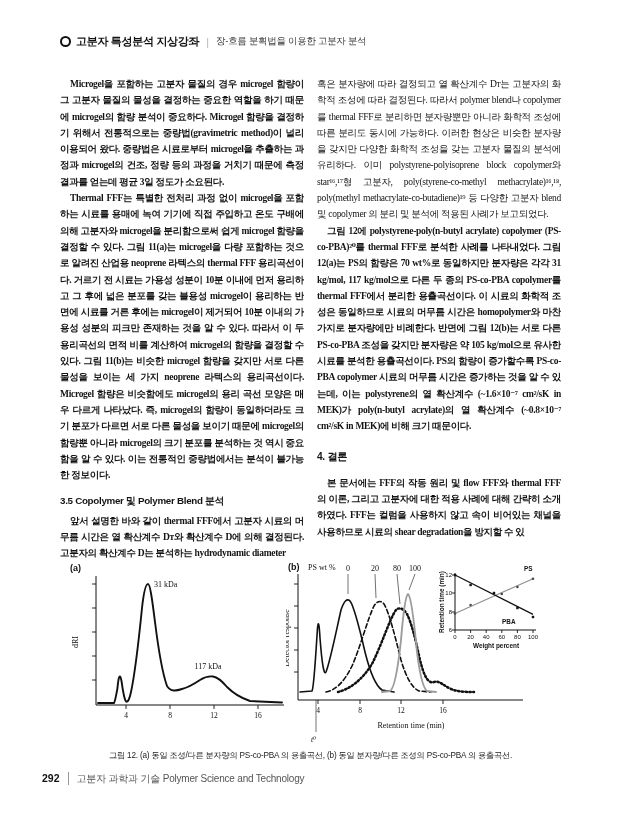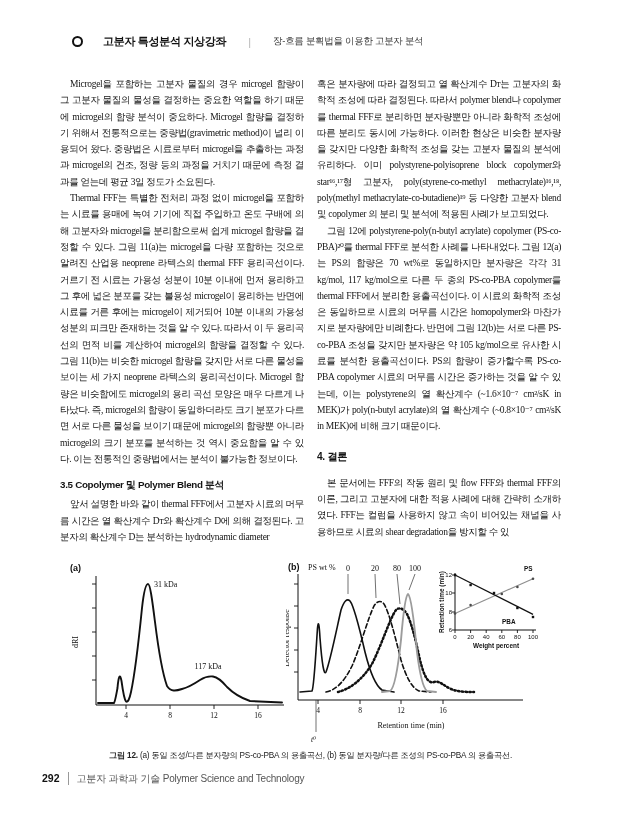--- a/index.html
+++ b/index.html
@@ -2,37 +2,37 @@
 <html><head>
 <meta charset="utf-8">
 <style>
   html,body{margin:0;padding:0;background:#e8e8e8;}
   .page{
     position:relative;width:621px;height:830px;background:#ffffff;
     font-family:"Liberation Serif","DejaVu Serif",serif;color:#141414;
     overflow:hidden;margin:0 auto;
   }
   
-  .hdr{position:absolute;top:34px;left:72px;right:40px;display:flex;align-items:center;gap:20px;
+  .hdr{position:absolute;top:34px;left:60px;right:40px;display:flex;align-items:center;gap:5px;
        font-family:"Liberation Sans","DejaVu Sans",sans-serif;}
   .ring{width:7px;height:7px;border:2.5px solid #111;border-radius:50%;display:inline-block;flex:0 0 auto;}
   .hdr-title{font-size:11px;font-weight:bold;color:#111;letter-spacing:-0.3px;}
   .hdr-div{color:#b5b5b5;font-size:11px;font-weight:300;margin:0 2px;}
   .hdr-sub{font-size:9.5px;color:#3a3a3a;letter-spacing:-0.3px;}
   
   .col{position:absolute;top:76px;width:244px;height:498px;overflow:hidden;
        font-size:9.5px;line-height:16.3px;letter-spacing:-0.3px;text-align:justify;}
   .col-l{left:60px;}
   .col-r{left:317px;}
   .sec-h{font-family:"Liberation Sans","DejaVu Sans",sans-serif;font-weight:bold;font-size:9.8px;
          margin:0 0 3px 0;letter-spacing:-0.3px;}
   .sec-h.gap{margin-top:10px;}
   .sec-h.big{font-size:10.2px;margin-top:14px;margin-bottom:10px;}
   p{margin:0;}
-  p.ind{text-indent:10px;}
+  p.ind{text-indent:10px;font-weight:bold;}
   
   .fig{position:absolute;top:560px;left:0;width:621px;height:200px;}
   .fig svg{position:absolute;top:0;}
   .svg-a{left:58px;}
   .svg-b{left:286px;}
   .axis{stroke:#111;stroke-width:1;fill:none;}
   .tick{stroke:#111;stroke-width:0.9;}
   .curve{stroke:#111;stroke-width:1.9;fill:none;stroke-linejoin:round;stroke-linecap:round;}
   .curve.thin{stroke-width:1.6;}
   .curve.dash{stroke-dasharray:4.5 2.6;}
@@ -44,21 +44,21 @@
   .t-lab{font-size:8px;}
   .t-tick{font-size:7.5px;}
   .t-peak{font-size:8px;}
   .t-ital{font-style:italic;font-size:7.5px;}
   .t-ins{font-family:"Liberation Sans","DejaVu Sans",sans-serif;font-size:6px;}
   .t-ins-b{font-family:"Liberation Sans","DejaVu Sans",sans-serif;font-weight:bold;font-size:6.4px;}
   .ins-line-ps{stroke:#8f8f8f;stroke-width:1.1;}
   .ins-line-pba{stroke:#111;stroke-width:1.2;}
   .cap{position:absolute;top:750px;left:0;width:621px;text-align:center;
        font-family:"Liberation Sans","DejaVu Sans",sans-serif;font-size:8.2px;color:#222;letter-spacing:-0.2px;}
-  .cap b{font-weight:bold;text-align:right;}
+  .cap b{font-weight:normal;text-align:right;}
   
   .ftr{position:absolute;top:772px;left:42px;display:flex;gap:8px;
        font-family:"Liberation Sans","DejaVu Sans",sans-serif;}
   .ftr-num{font-size:10.5px;font-weight:bold;color:#111;}
   .ftr-bar{width:1px;height:13px;background:#999;}
   .ftr-j{font-size:10px;color:#555;letter-spacing:-0.2px;}
 </style>
 </head>
 <body>
 

